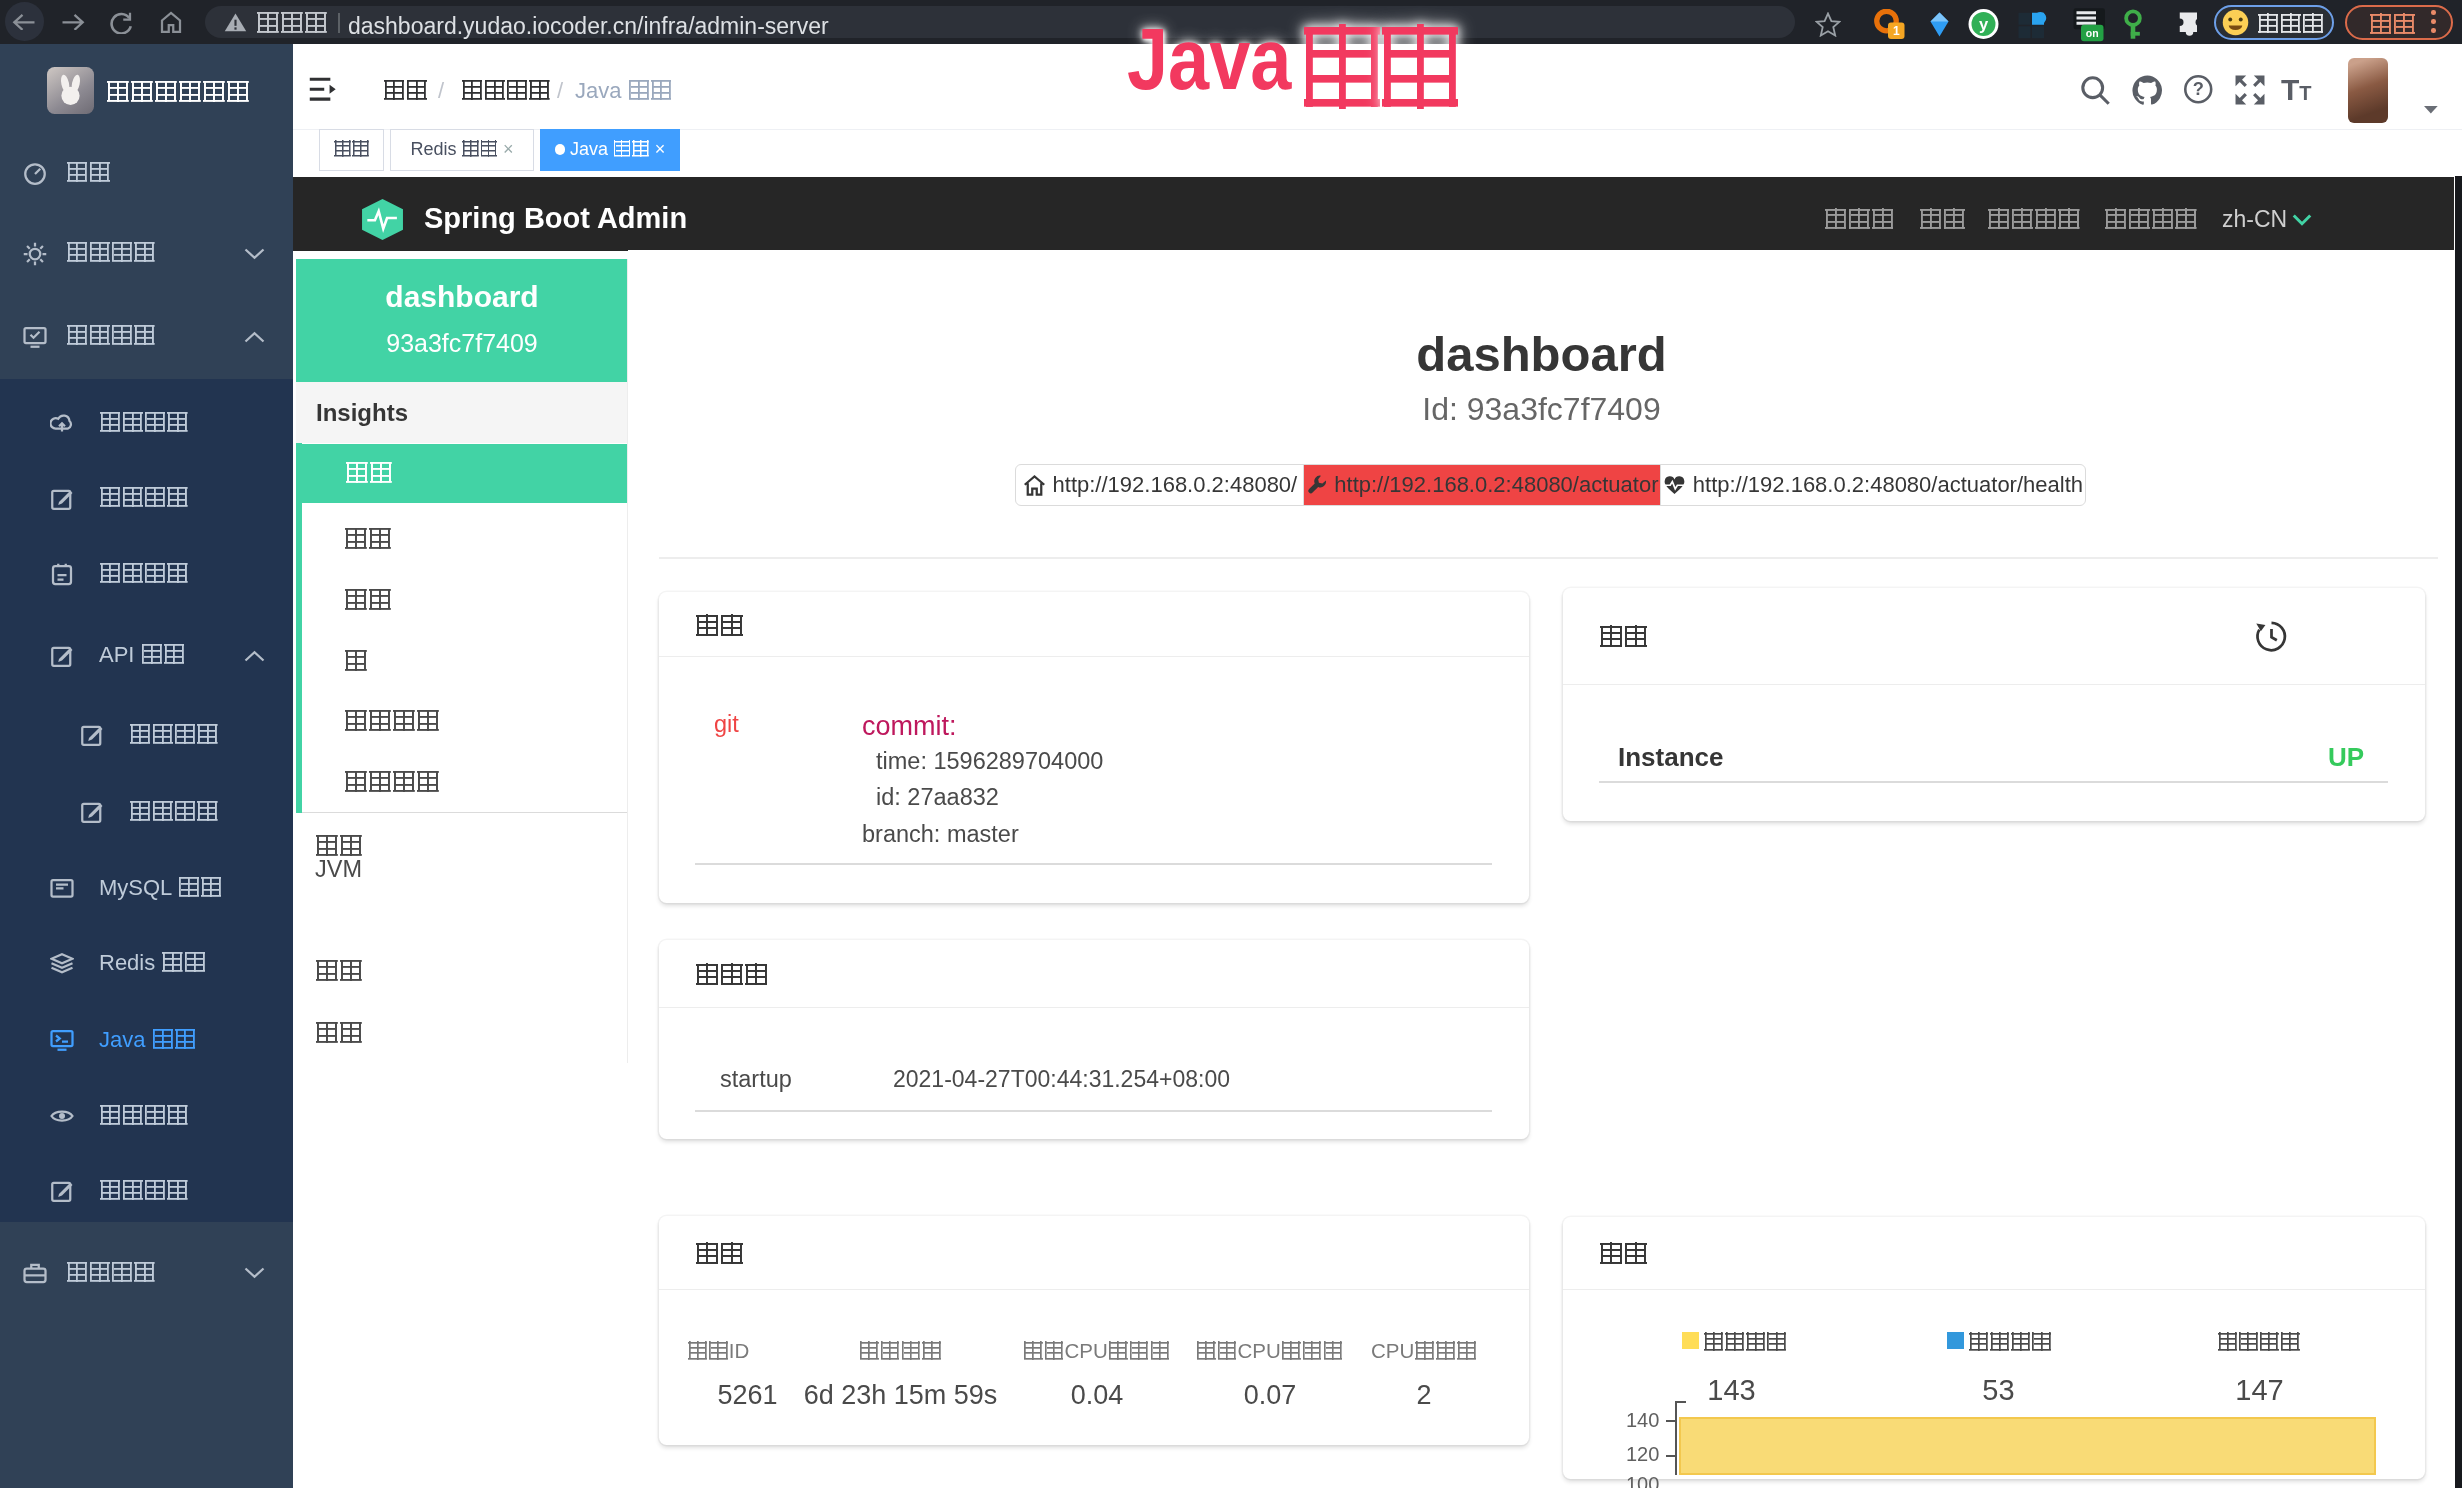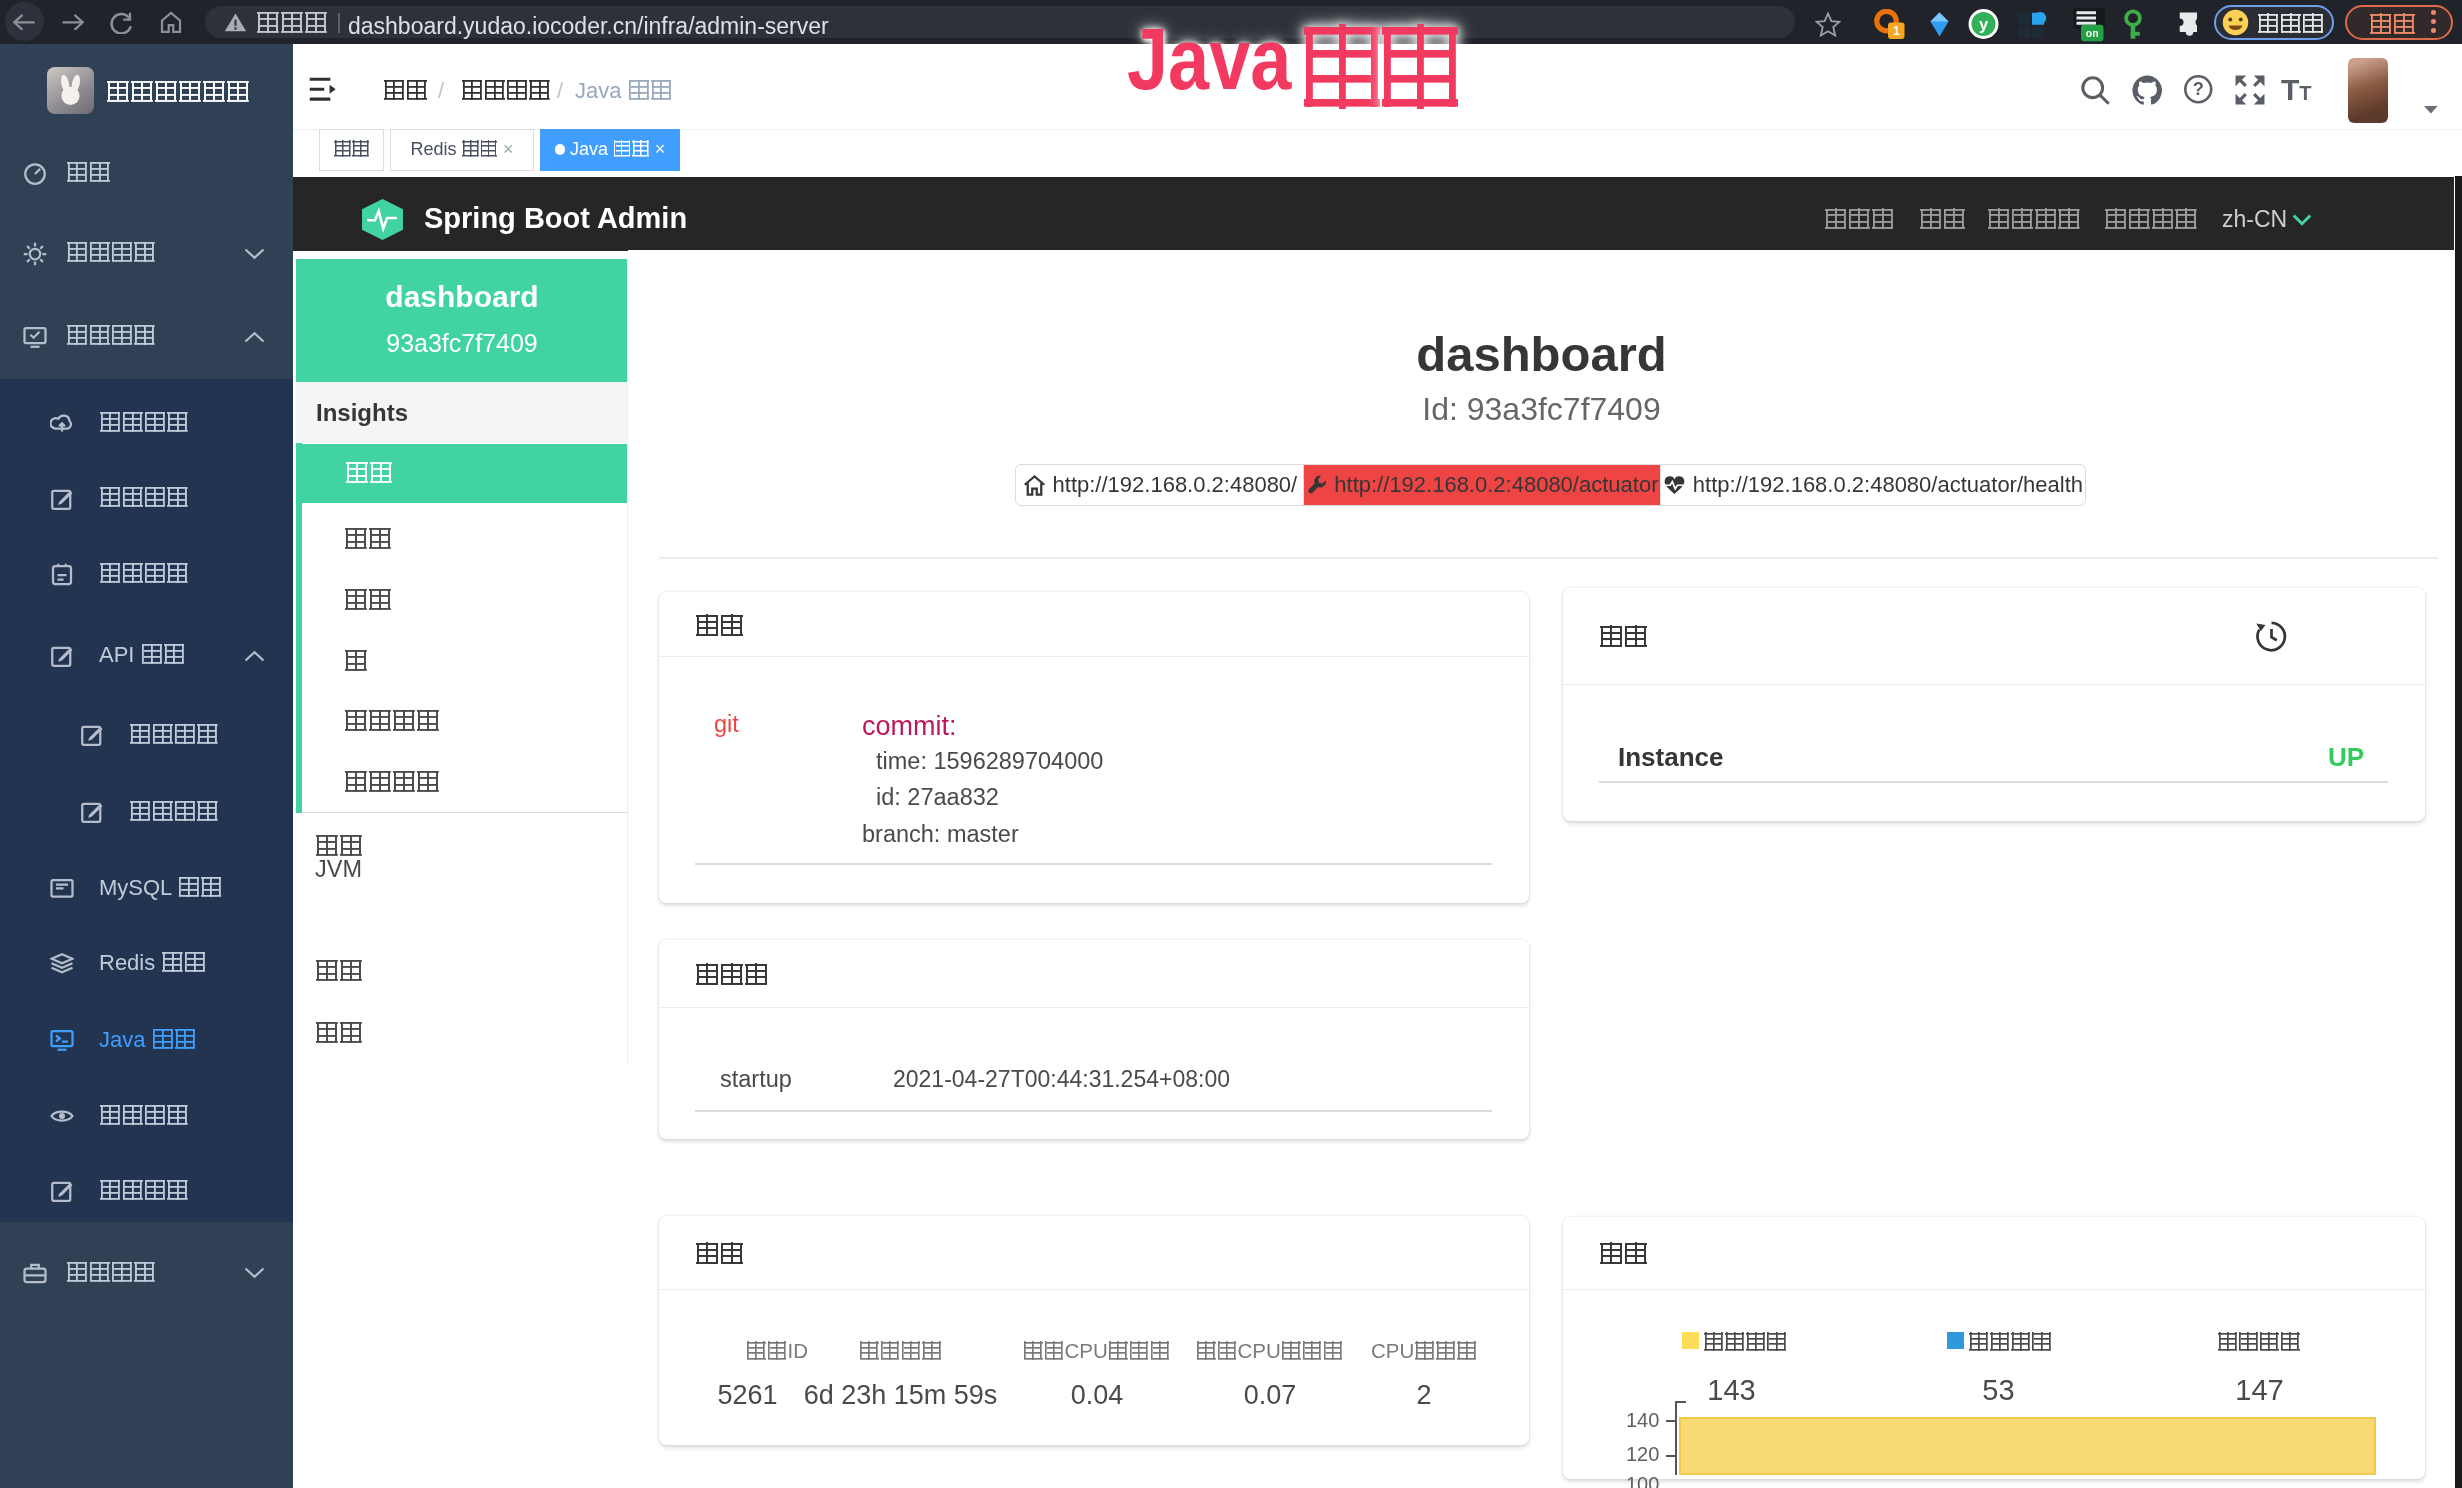--- a/index.html
+++ b/index.html
@@ -306,21 +306,21 @@
     <path d="M3 6 L9 16 L15 8 Z" fill="#363636"></path>
     <path d="M23 13 V24 L30 28" stroke="#363636" stroke-width="3.6" fill="none"></path>
   </svg>
 <div class="a" style="left:1618px;top:742px;font-size:26px;font-weight:bold;color:#363636">Instance</div>
 <div class="a" style="left:2328px;top:742px;font-size:26px;font-weight:bold;color:#35ca5c">UP</div>
 <div class="a" style="left:1599px;top:781px;width:789px;height:1.5px;background:#dbdbdb"></div>
 <div class="card" style="left:659px;top:1216px;width:870px;height:229px"></div>
 <div class="chd" style="left:659px;top:1216px;width:870px;height:74px;font-size:24px">
     <span style="position:absolute;left:36px;top:24px"><i class="k"></i><i class="k"></i></span>
   </div>
-<div class="a" style="left:687px;top:1339px;width:121px;font-size:20.5px;color:#7a7a7a;--g:#7a7a7a;text-align:right"><i class="k"></i><i class="k"></i>ID</div>
+<div class="a" style="left:687px;top:1339px;width:121px;font-size:20.5px;color:#7a7a7a;--g:#7a7a7a;text-align:left"><i class="k"></i><i class="k"></i>ID</div>
 <div class="a" style="left:817px;top:1339px;width:167px;font-size:20.5px;color:#7a7a7a;--g:#7a7a7a;text-align:center"><i class="k"></i><i class="k"></i><i class="k"></i><i class="k"></i></div>
 <div class="a" style="left:998px;top:1339px;width:197px;font-size:20.5px;color:#7a7a7a;--g:#7a7a7a;text-align:center"><i class="k"></i><i class="k"></i>CPU<i class="k"></i><i class="k"></i><i class="k"></i></div>
 <div class="a" style="left:1171px;top:1339px;width:197px;font-size:20.5px;color:#7a7a7a;--g:#7a7a7a;text-align:center"><i class="k"></i><i class="k"></i>CPU<i class="k"></i><i class="k"></i><i class="k"></i></div>
 <div class="a" style="left:1348px;top:1339px;width:152px;font-size:20.5px;color:#7a7a7a;--g:#7a7a7a;text-align:center">CPU<i class="k"></i><i class="k"></i><i class="k"></i></div>
 <div class="a" style="left:687px;top:1380px;width:121px;font-size:27px;color:#4a4a4a;text-align:center">5261</div>
 <div class="a" style="left:779px;top:1380px;width:243px;font-size:27px;color:#4a4a4a;text-align:center">6d 23h 15m 59s</div>
 <div class="a" style="left:1021px;top:1380px;width:152px;font-size:27px;color:#4a4a4a;text-align:center">0.04</div>
 <div class="a" style="left:1194px;top:1380px;width:152px;font-size:27px;color:#4a4a4a;text-align:center">0.07</div>
 <div class="a" style="left:1348px;top:1380px;width:152px;font-size:27px;color:#4a4a4a;text-align:center">2</div>
 <div class="card" style="left:1563px;top:1217px;width:862px;height:262px"></div>

